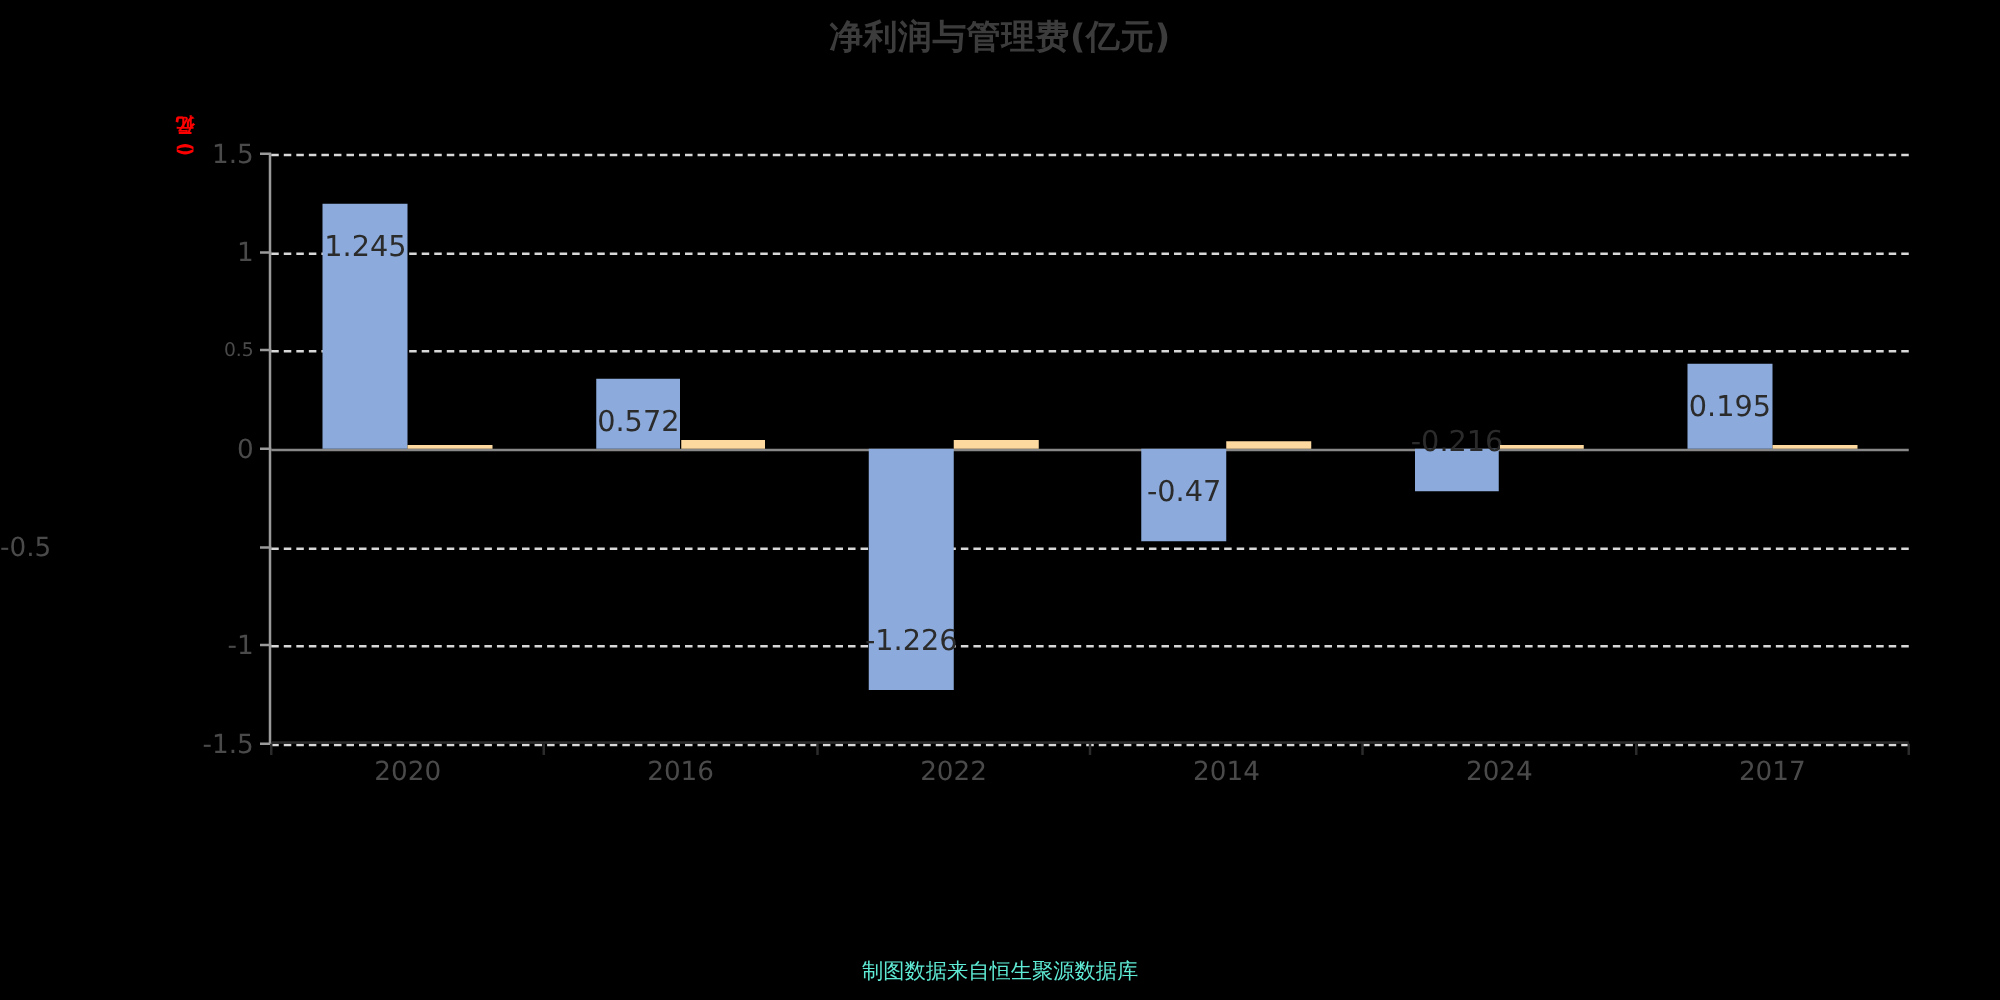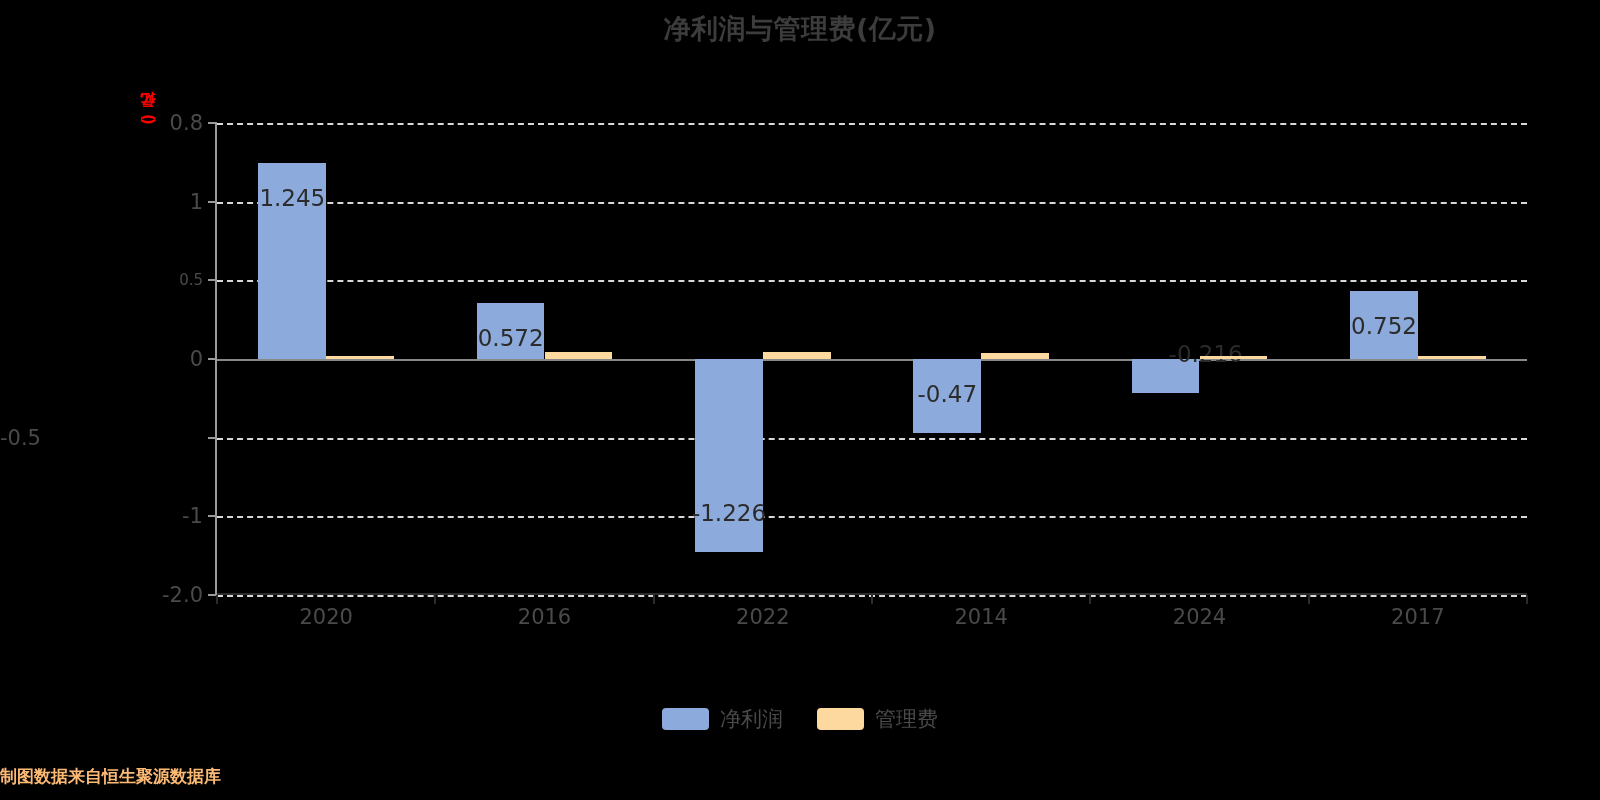--- a/index.html
+++ b/index.html
@@ -154,24 +154,24 @@
     font-size: 21px;
     white-space: nowrap;
   }
 
   
   .footer {
     position: absolute;
     left: 0;
     top: 760px;
     width: 1600px;
-    text-align: left;
-    color: #fdba74;
+    text-align: center;
+    color: #5eead4;
     font-size: 17px;
-    font-weight: bold;
+    font-weight: normal;
     white-space: nowrap;
   }
 </style>
 </head>
 <body>
 
 <div id="chart-root">
 
   <div class="chart-title">净利润与管理费(亿元)</div>
 
@@ -193,56 +193,46 @@
       <div class="bar bar-net" style="left: 259.817px; top: 179.989px; width: 67.6833px; height: 56.0107px; background: rgb(140, 171, 220);"></div>
       <div class="bar-label" style="left: 293.658px; top: 201.989px;">0.572</div>
       <div class="bar bar-admin" style="left: 327.5px; top: 228.92px; width: 67.6833px; height: 7.08px; background: rgb(253, 217, 160);"></div>
       <div class="bar bar-net" style="left: 478.15px; top: 236px; width: 67.6833px; height: 192.891px; background: rgb(140, 171, 220);"></div>
       <div class="bar-label" style="left: 511.992px; top: 376.891px;">-1.226</div>
       <div class="bar bar-admin" style="left: 545.833px; top: 228.92px; width: 67.6833px; height: 7.08px; background: rgb(253, 217, 160);"></div>
       <div class="bar bar-net" style="left: 696.483px; top: 236px; width: 67.6833px; height: 73.9467px; background: rgb(140, 171, 220);"></div>
       <div class="bar-label" style="left: 730.325px; top: 257.947px;">-0.47</div>
       <div class="bar bar-admin" style="left: 764.167px; top: 230.021px; width: 67.6833px; height: 5.97867px; background: rgb(253, 217, 160);"></div>
       <div class="bar bar-net" style="left: 914.817px; top: 236px; width: 67.6833px; height: 33.984px; background: rgb(140, 171, 220);"></div>
-      <div class="bar-label" style="left: 948.658px; top: 217.984px; margin-left: 40px;">-0.216</div>
+      <div class="bar-label" style="left: 948.658px; top: 217.984px;">-0.216</div>
       <div class="bar bar-admin" style="left: 982.5px; top: 232.539px; width: 67.6833px; height: 3.46133px; background: rgb(253, 217, 160);"></div>
       <div class="bar bar-net" style="left: 1133.15px; top: 168.032px; width: 67.6833px; height: 67.968px; background: rgb(140, 171, 220);"></div>
-      <div class="bar-label" style="left: 1166.99px; top: 190.032px;">0.752</div>
+      <div class="bar-label" style="left: 1166.99px; top: 190.032px;">0.195</div>
       <div class="bar bar-admin" style="left: 1200.83px; top: 233.168px; width: 67.6833px; height: 2.832px; background: rgb(253, 217, 160);"></div>
     </div>
 
   <div class="x-axis" id="x-axis"></div>
 
-  <div class="legend">
-    <div class="legend-item">
-      <span class="legend-swatch" style="background:#8cabdc"></span>
-      <span class="legend-text">净利润</span>
-    </div>
-    <div class="legend-item">
-      <span class="legend-swatch" style="background:#fdd9a0"></span>
-      <span class="legend-text">管理费</span>
-    </div>
-  </div>
 
   <div class="footer">制图数据来自恒生聚源数据库</div>
 
 <div class="y-tick" style="position: absolute; left: 208px; top: 117px; width: 9px; height: 2px; background: rgb(154, 154, 154);"></div>
-    <div style="position: absolute; left: 0px; top: 118px; width: 203px; text-align: right; transform: translateY(-50%); color: rgb(74, 74, 74); font-size: 21px; white-space: nowrap;">0.8</div>
+    <div style="position: absolute; left: 0px; top: 118px; width: 203px; text-align: right; transform: translateY(-50%); color: rgb(74, 74, 74); font-size: 21px; white-space: nowrap;">1.5</div>
     <div class="y-tick" style="position: absolute; left: 208px; top: 195.667px; width: 9px; height: 2px; background: rgb(154, 154, 154);"></div>
     <div style="position: absolute; left: 0px; top: 196.667px; width: 203px; text-align: right; transform: translateY(-50%); color: rgb(74, 74, 74); font-size: 21px; white-space: nowrap;">1</div>
     <div class="y-tick" style="position: absolute; left: 208px; top: 274.333px; width: 9px; height: 2px; background: rgb(154, 154, 154);"></div>
     <div style="position: absolute; left: 0px; top: 275.333px; width: 203px; text-align: right; transform: translateY(-50%); color: rgb(74, 74, 74); font-size: 15px; white-space: nowrap;">0.5</div>
     <div class="y-tick" style="position: absolute; left: 208px; top: 353px; width: 9px; height: 2px; background: rgb(154, 154, 154);"></div>
     <div style="position: absolute; left: 0px; top: 354px; width: 203px; text-align: right; transform: translateY(-50%); color: rgb(74, 74, 74); font-size: 21px; white-space: nowrap;">0</div>
     <div class="y-tick" style="position: absolute; left: 208px; top: 431.667px; width: 9px; height: 2px; background: rgb(154, 154, 154);"></div>
     <div style="position: absolute; left: 0px; top: 432.667px; width: 203px; transform: translateY(-50%); color: rgb(74, 74, 74); font-size: 21px; white-space: nowrap;">-0.5</div>
     <div class="y-tick" style="position: absolute; left: 208px; top: 510.333px; width: 9px; height: 2px; background: rgb(154, 154, 154);"></div>
     <div style="position: absolute; left: 0px; top: 511.333px; width: 203px; text-align: right; transform: translateY(-50%); color: rgb(74, 74, 74); font-size: 21px; white-space: nowrap;">-1</div>
     <div class="y-tick" style="position: absolute; left: 208px; top: 589px; width: 9px; height: 2px; background: rgb(154, 154, 154);"></div>
-    <div style="position: absolute; left: 0px; top: 590px; width: 203px; text-align: right; transform: translateY(-50%); color: rgb(74, 74, 74); font-size: 21px; white-space: nowrap;">-2.0</div>
+    <div style="position: absolute; left: 0px; top: 590px; width: 203px; text-align: right; transform: translateY(-50%); color: rgb(74, 74, 74); font-size: 21px; white-space: nowrap;">-1.5</div>
     <div class="x-tick" style="left: 216px; top: 590px; position: absolute;"></div>
     <div class="x-label" style="left: 326.167px;">2020</div>
     <div class="x-tick" style="left: 434.333px; top: 590px; position: absolute;"></div>
     <div class="x-label" style="left: 544.5px;">2016</div>
     <div class="x-tick" style="left: 652.667px; top: 590px; position: absolute;"></div>
     <div class="x-label" style="left: 762.833px;">2022</div>
     <div class="x-tick" style="left: 871px; top: 590px; position: absolute;"></div>
     <div class="x-label" style="left: 981.167px;">2014</div>
     <div class="x-tick" style="left: 1089.33px; top: 590px; position: absolute;"></div>
     <div class="x-label" style="left: 1199.5px;">2024</div>

